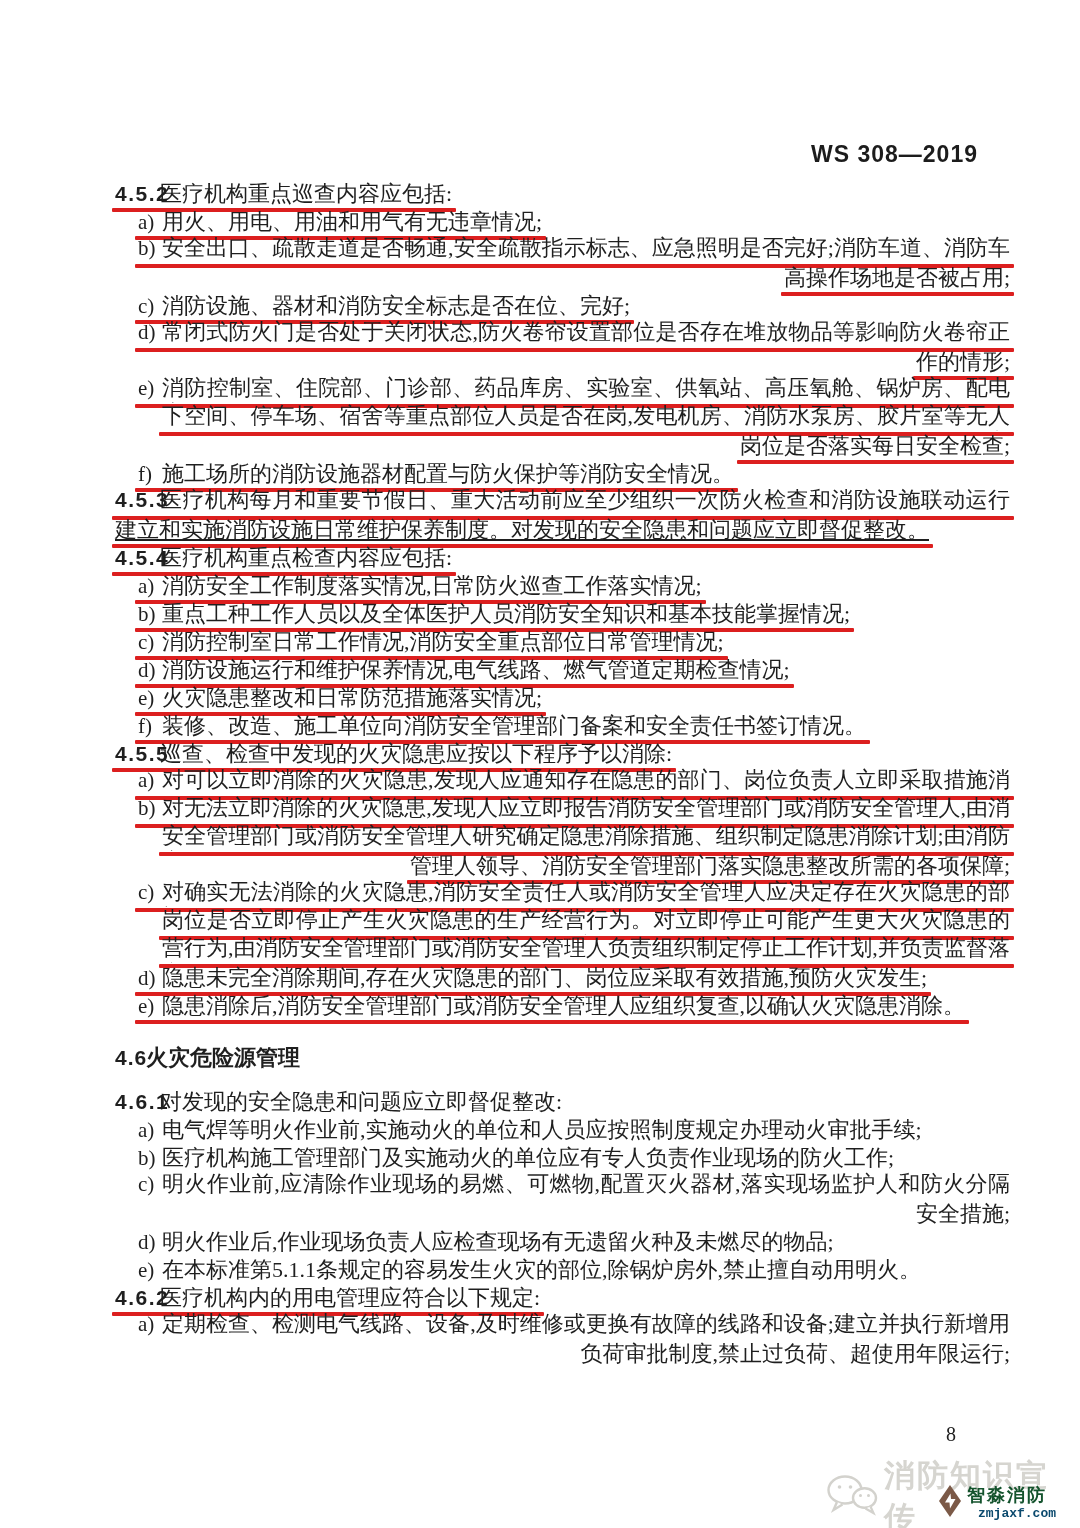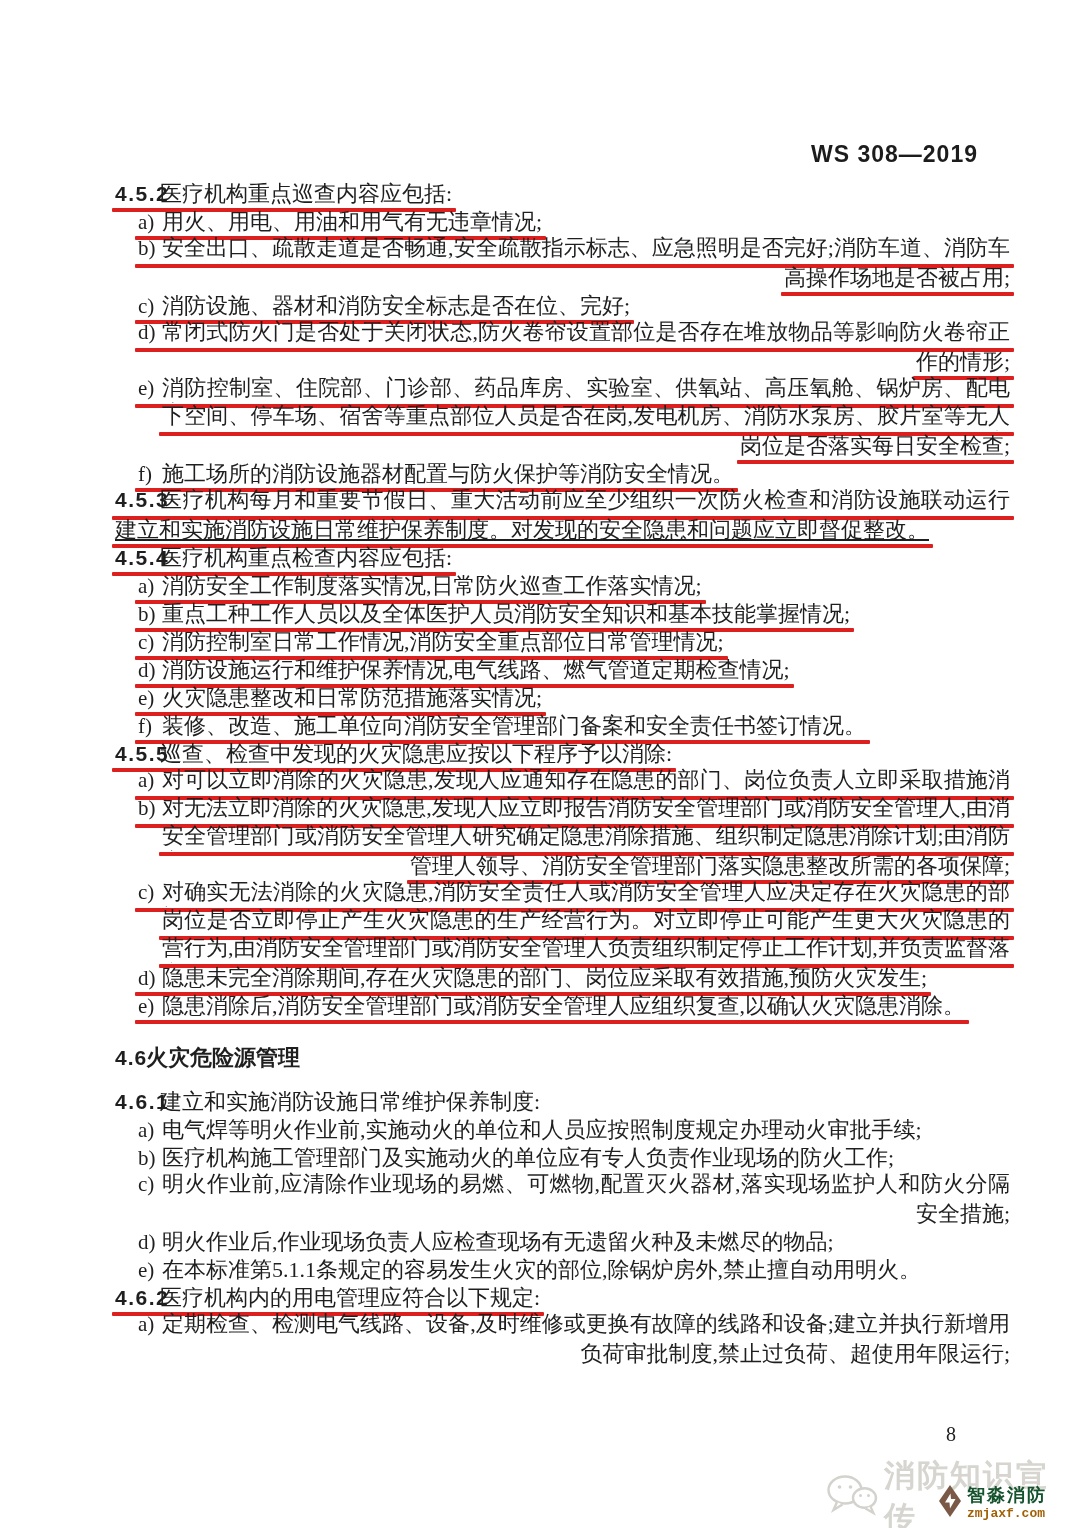--- a/index.html
+++ b/index.html
@@ -24,22 +24,22 @@
   .u .inner::after{content:"";position:absolute;left:-3px;right:-4px;bottom:-5px;height:4px;
        background:var(--underline-red,#dc1f1f);border-radius:1px;}
   .page-num{position:absolute;top:1423px;left:946px;font-size:20px;color:#222;}
   .wm-row{position:absolute;top:1455px;left:826px;display:flex;align-items:center;gap:6px;}
   .wm-text{font-size:31px;letter-spacing:2px;font-weight:700;color:var(--watermark-gray,#d6d5d0);
        font-family:"Liberation Sans","DejaVu Sans",sans-serif;}
   .brand{position:absolute;top:1484px;left:938px;display:flex;gap:5px;align-items:center;z-index:2;}
   .brand-col{display:flex;flex-direction:column;}
   .brand-name{font-size:18px;font-weight:700;color:#14532d;letter-spacing:2px;line-height:1.15;
        font-family:"Liberation Sans","DejaVu Sans",sans-serif;}
-  .brand-url{font-size:13px;font-weight:700;color:#a16207;line-height:1.2;
-       font-family:"Liberation Mono","DejaVu Sans Mono",monospace;}
+  .brand-url{font-size:13px;font-weight:700;color:#0c4a6e;line-height:1.2;
+       font-family:"Liberation Mono","DejaVu Sans Mono",monospace;margin-left:11px;}
 </style>
 </head>
 <body>
 
 <div class="page">
 
   <div class="std-code">WS 308—2019</div>
 
   <div class="doc">
       <div class="line section u">
@@ -215,21 +215,21 @@
       </div>
       <div class="line heading">
         <span class="inner">
           <span class="num">4.6</span>
           <span class="txt">火灾危险源管理</span>
         </span>
       </div>
       <div class="line section">
         <span class="inner">
           <span class="num">4.6.1</span>
-          <span class="txt">建立和实施消防设施日常维护保养制度:</span>
+          <span class="txt">对发现的安全隐患和问题应立即督促整改:</span>
         </span>
       </div>
       <div class="line item">
         <span class="inner">
           <span class="letter">a)</span>
           <span class="txt">电气焊等明火作业前,实施动火的单位和人员应按照制度规定办理动火审批手续;</span>
         </span>
       </div>
       <div class="line item">
         <span class="inner">

